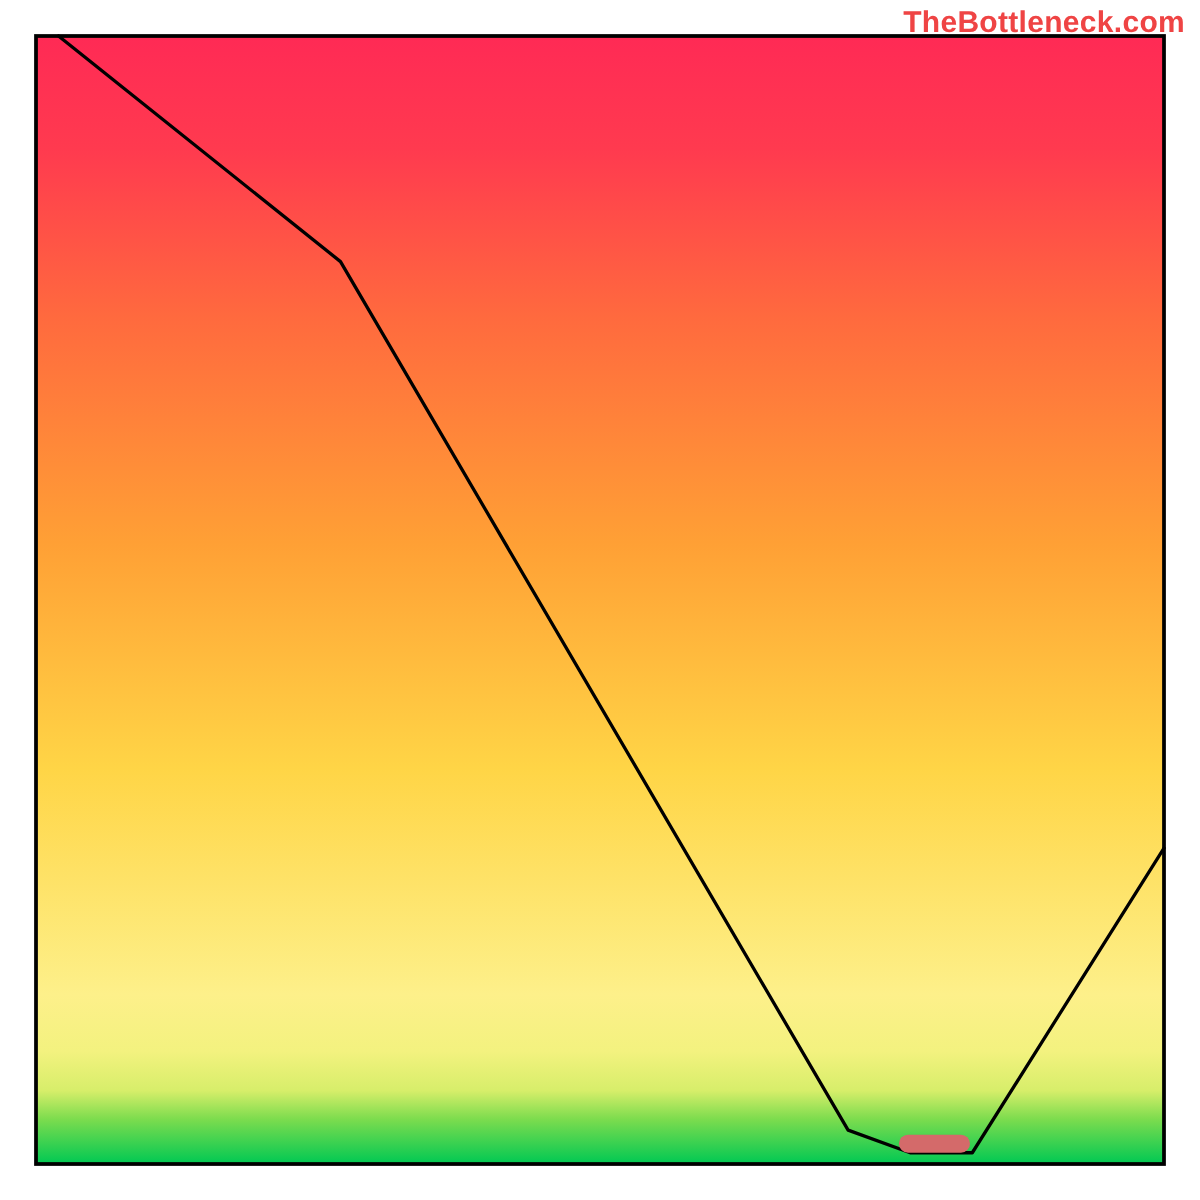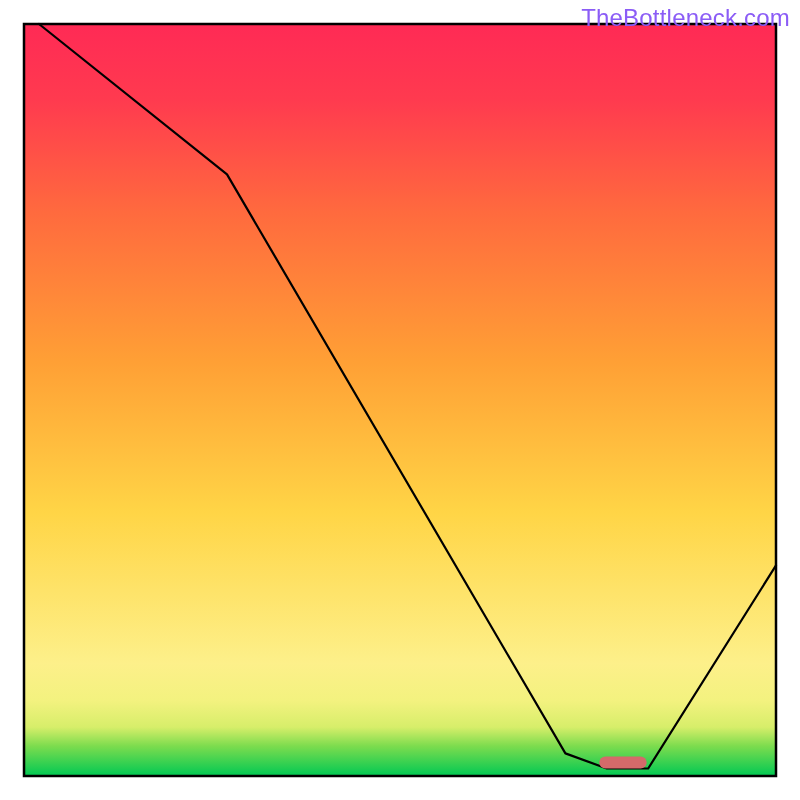--- a/index.html
+++ b/index.html
@@ -12,23 +12,23 @@
   }
   .container {
     position: relative;
     width: 800px;
     height: 800px;
   }
   .watermark {
     position: absolute;
     top: 4px;
     right: 10px;
-    color:#8b5cf6;
-    font-size: 24px;
-    font-weight: 400;
+    color:#ef4444;
+    font-size: 20px;
+    font-weight: 700;
     letter-spacing: 0.2px;
     z-index: 40;
   }
   svg { display:block; }
 </style>
 </head>
 <body>
 
 <div class="container">
   <div class="watermark">TheBottleneck.com</div>

